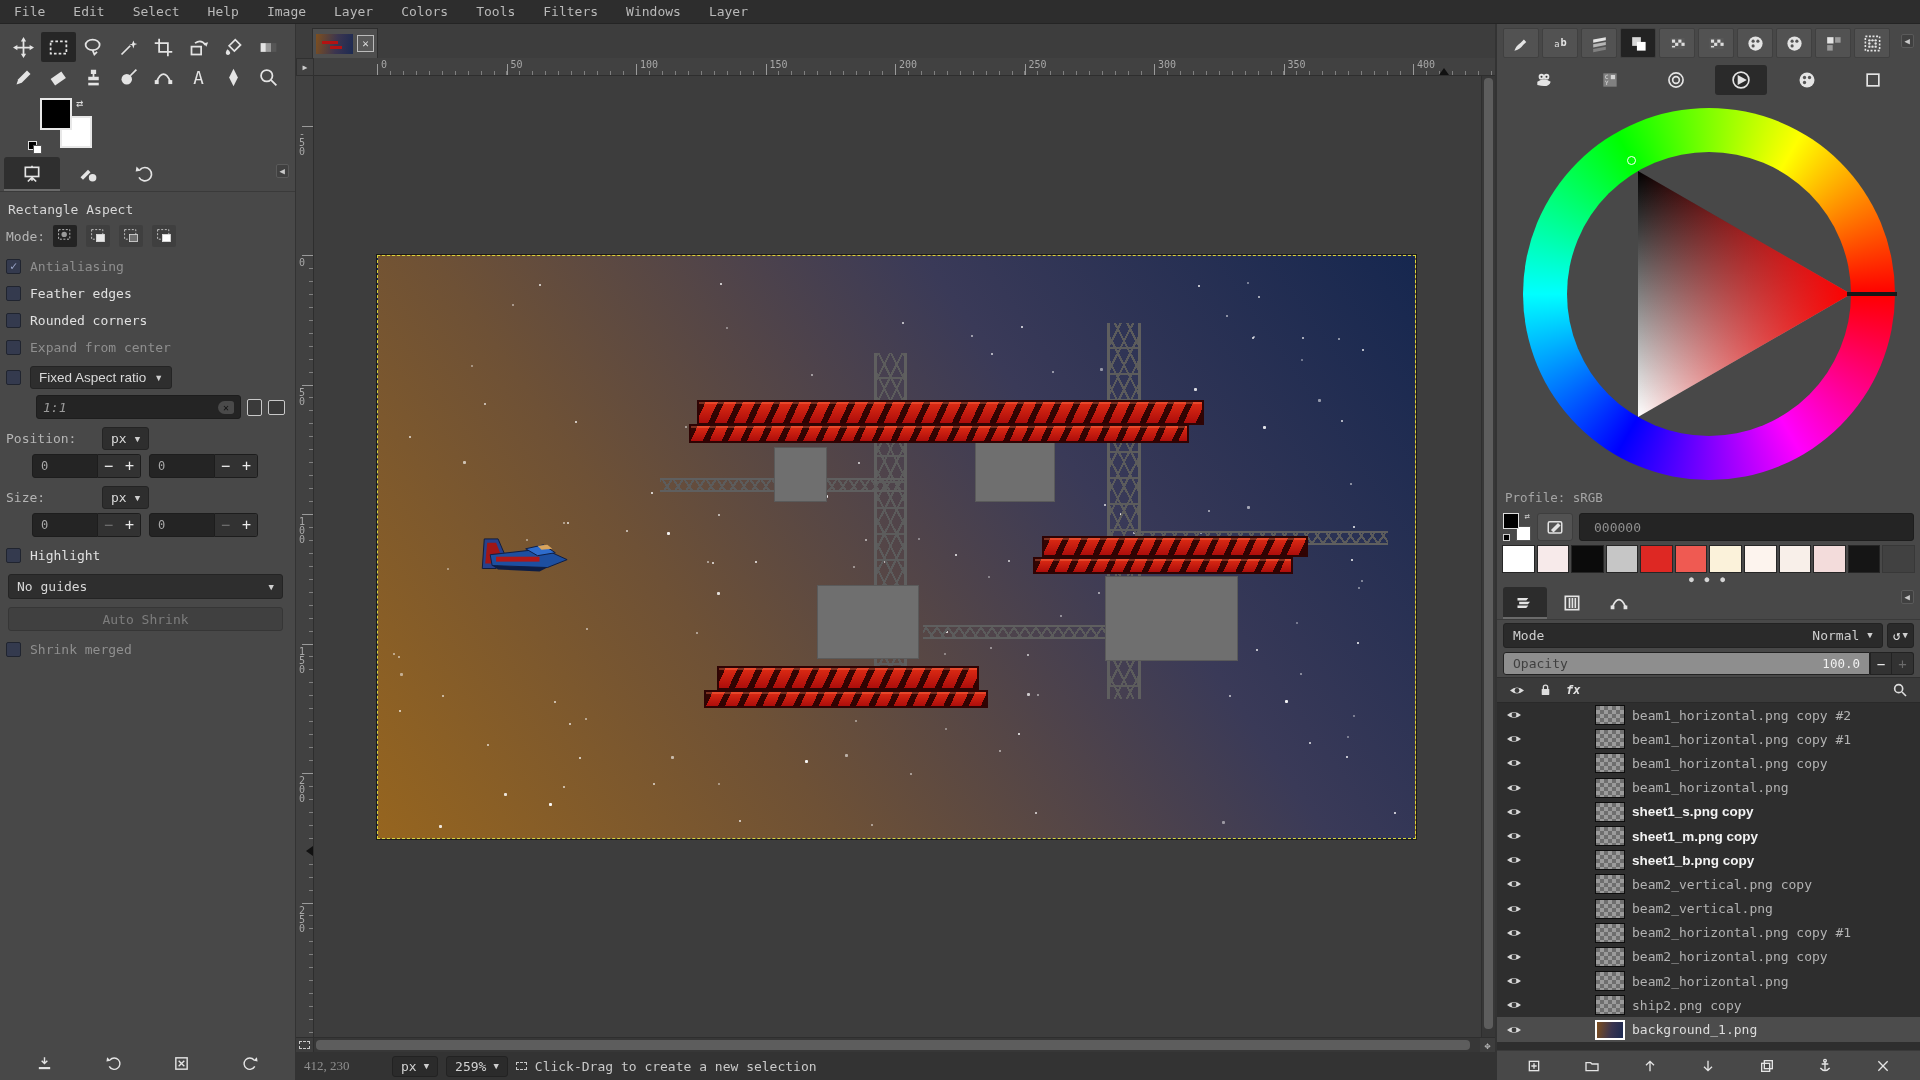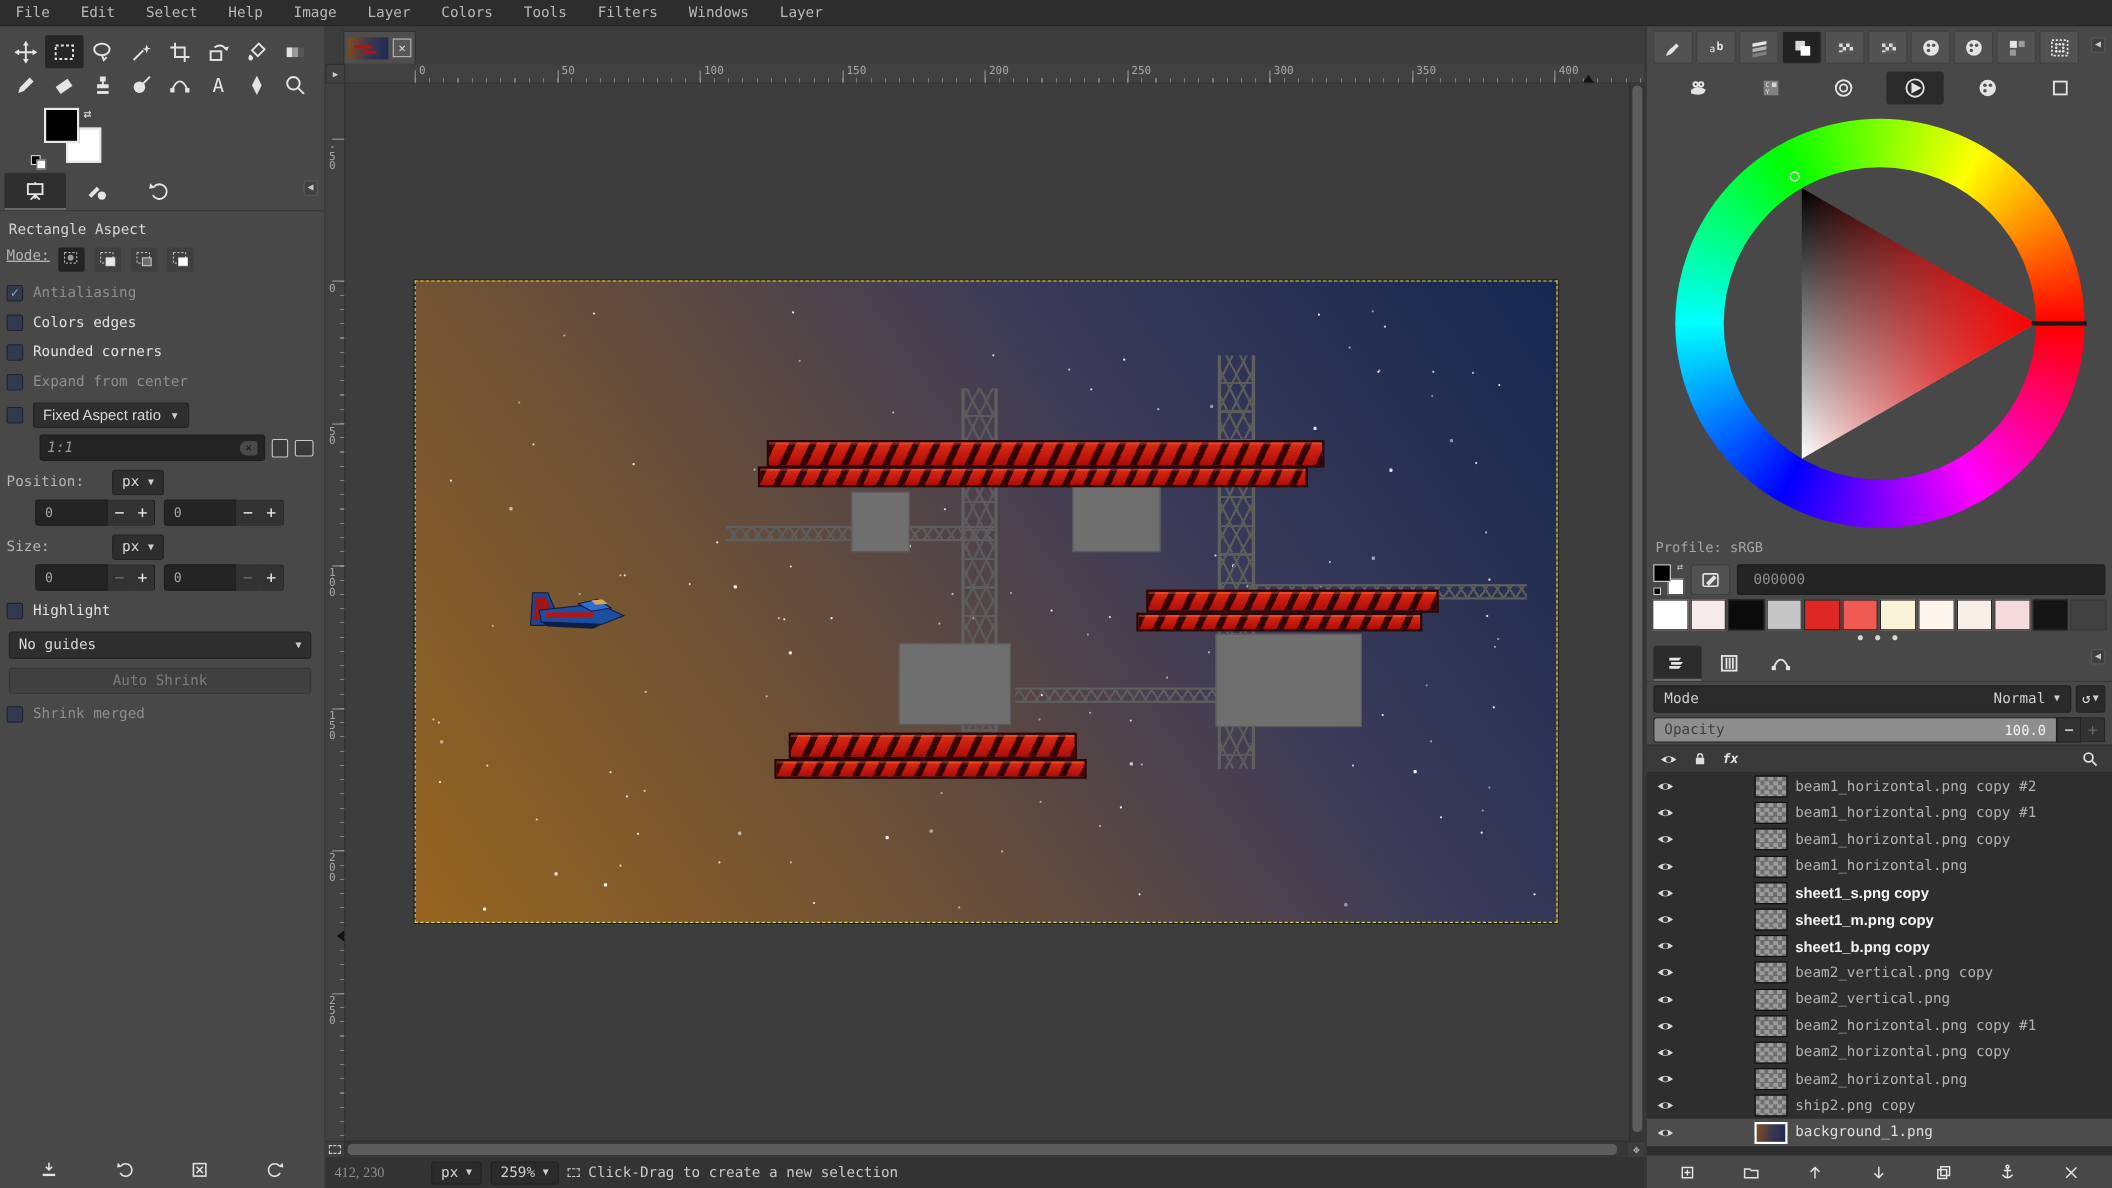--- a/index.html
+++ b/index.html
@@ -25,21 +25,21 @@
   .fgbg .mini{position:absolute;left:0;bottom:0;width:9px;height:9px;background:#000;border:1px solid #ddd;}
   .fgbg .mini2{position:absolute;left:5px;bottom:-4px;width:9px;height:9px;background:#fff;border:1px solid #555;}
   .fgbg .swap{position:absolute;left:48px;top:-2px;color:#ddd;font-size:12px;}
   .tb-tabs{display:flex;align-items:flex-end;padding:0 4px;height:36px;border-bottom:1px solid #3a3a3a;position:relative;}
   .tb-tab{width:56px;height:34px;display:flex;align-items:center;justify-content:center;border-radius:3px 3px 0 0;}
   .tb-tab.active{background:#2f2f2f;box-shadow:inset 0 -2px 0 #6a6a6a;}
   .tb-tab svg{width:20px;height:20px;}
   .dock-arrow{position:absolute;right:6px;top:8px;color:#c9c9c9;font-size:9px;border:1px solid #5a5a5a;padding:1px 3px;border-radius:2px;background:#404040;}
   .opts{padding:6px 10px 0 6px;flex:1;overflow:hidden;}
   .opt-title{color:#d6d6d6;margin:4px 0 8px 2px;}
-  .mode-row{display:flex;gap:8px;margin-bottom:10px;text-decoration:underline;}
+  .mode-row{display:flex;align-items:center;gap:8px;margin-bottom:10px;}
   .mode-row .lbl{color:#b5b5b5;}
   .mode-btn{width:24px;height:22px;background:#3f3f3f;border-radius:2px;display:flex;align-items:center;justify-content:center;}
   .mode-btn.active{background:#232323;}
   .chk-row{display:flex;align-items:center;gap:9px;margin:9px 0;height:18px;}
   .cb{width:15px;height:15px;background:#343a4e;border:1px solid #20242f;border-radius:2px;display:inline-flex;align-items:center;justify-content:center;color:#9aa5c8;font-size:12px;flex:0 0 auto;}
   .chk-lbl{color:#e0e0e0;}
   .chk-lbl.dim{color:#8f8f8f;}
   .combo{background:#2e2e2e;border:1px solid #242424;border-radius:3px;color:#d8d8d8;display:inline-flex;align-items:center;gap:8px;padding:3px 8px;}
   .combo .chev{font-size:9px;color:#cfcfcf;}
   .aspect-row{display:flex;align-items:center;gap:9px;margin:10px 0 6px;}
@@ -369,21 +369,21 @@
               </span>
             </span>
         </div>
 
         <div class="chk-row">
           <span class="cb on">✓</span>
           <span class="chk-lbl dim">Antialiasing</span>
         </div>
         <div class="chk-row">
           <span class="cb"></span>
-          <span class="chk-lbl">Colors edges</span>
+          <span class="chk-lbl">Feather edges</span>
         </div>
         <div class="chk-row">
           <span class="cb"></span>
           <span class="chk-lbl">Rounded corners</span>
         </div>
         <div class="chk-row">
           <span class="cb"></span>
           <span class="chk-lbl dim">Expand from center</span>
         </div>
 

